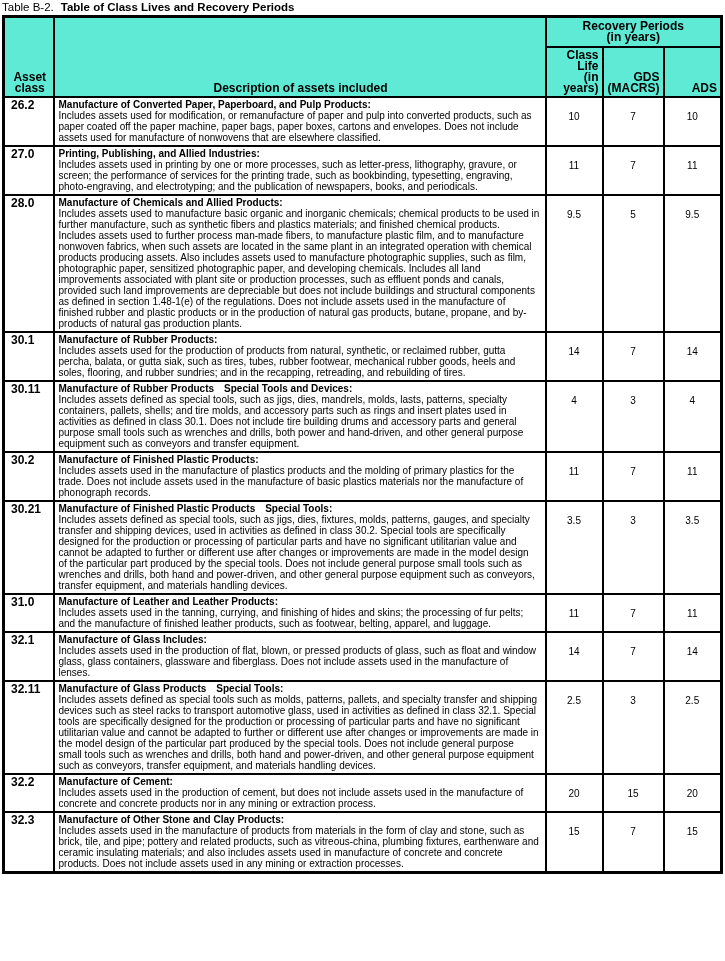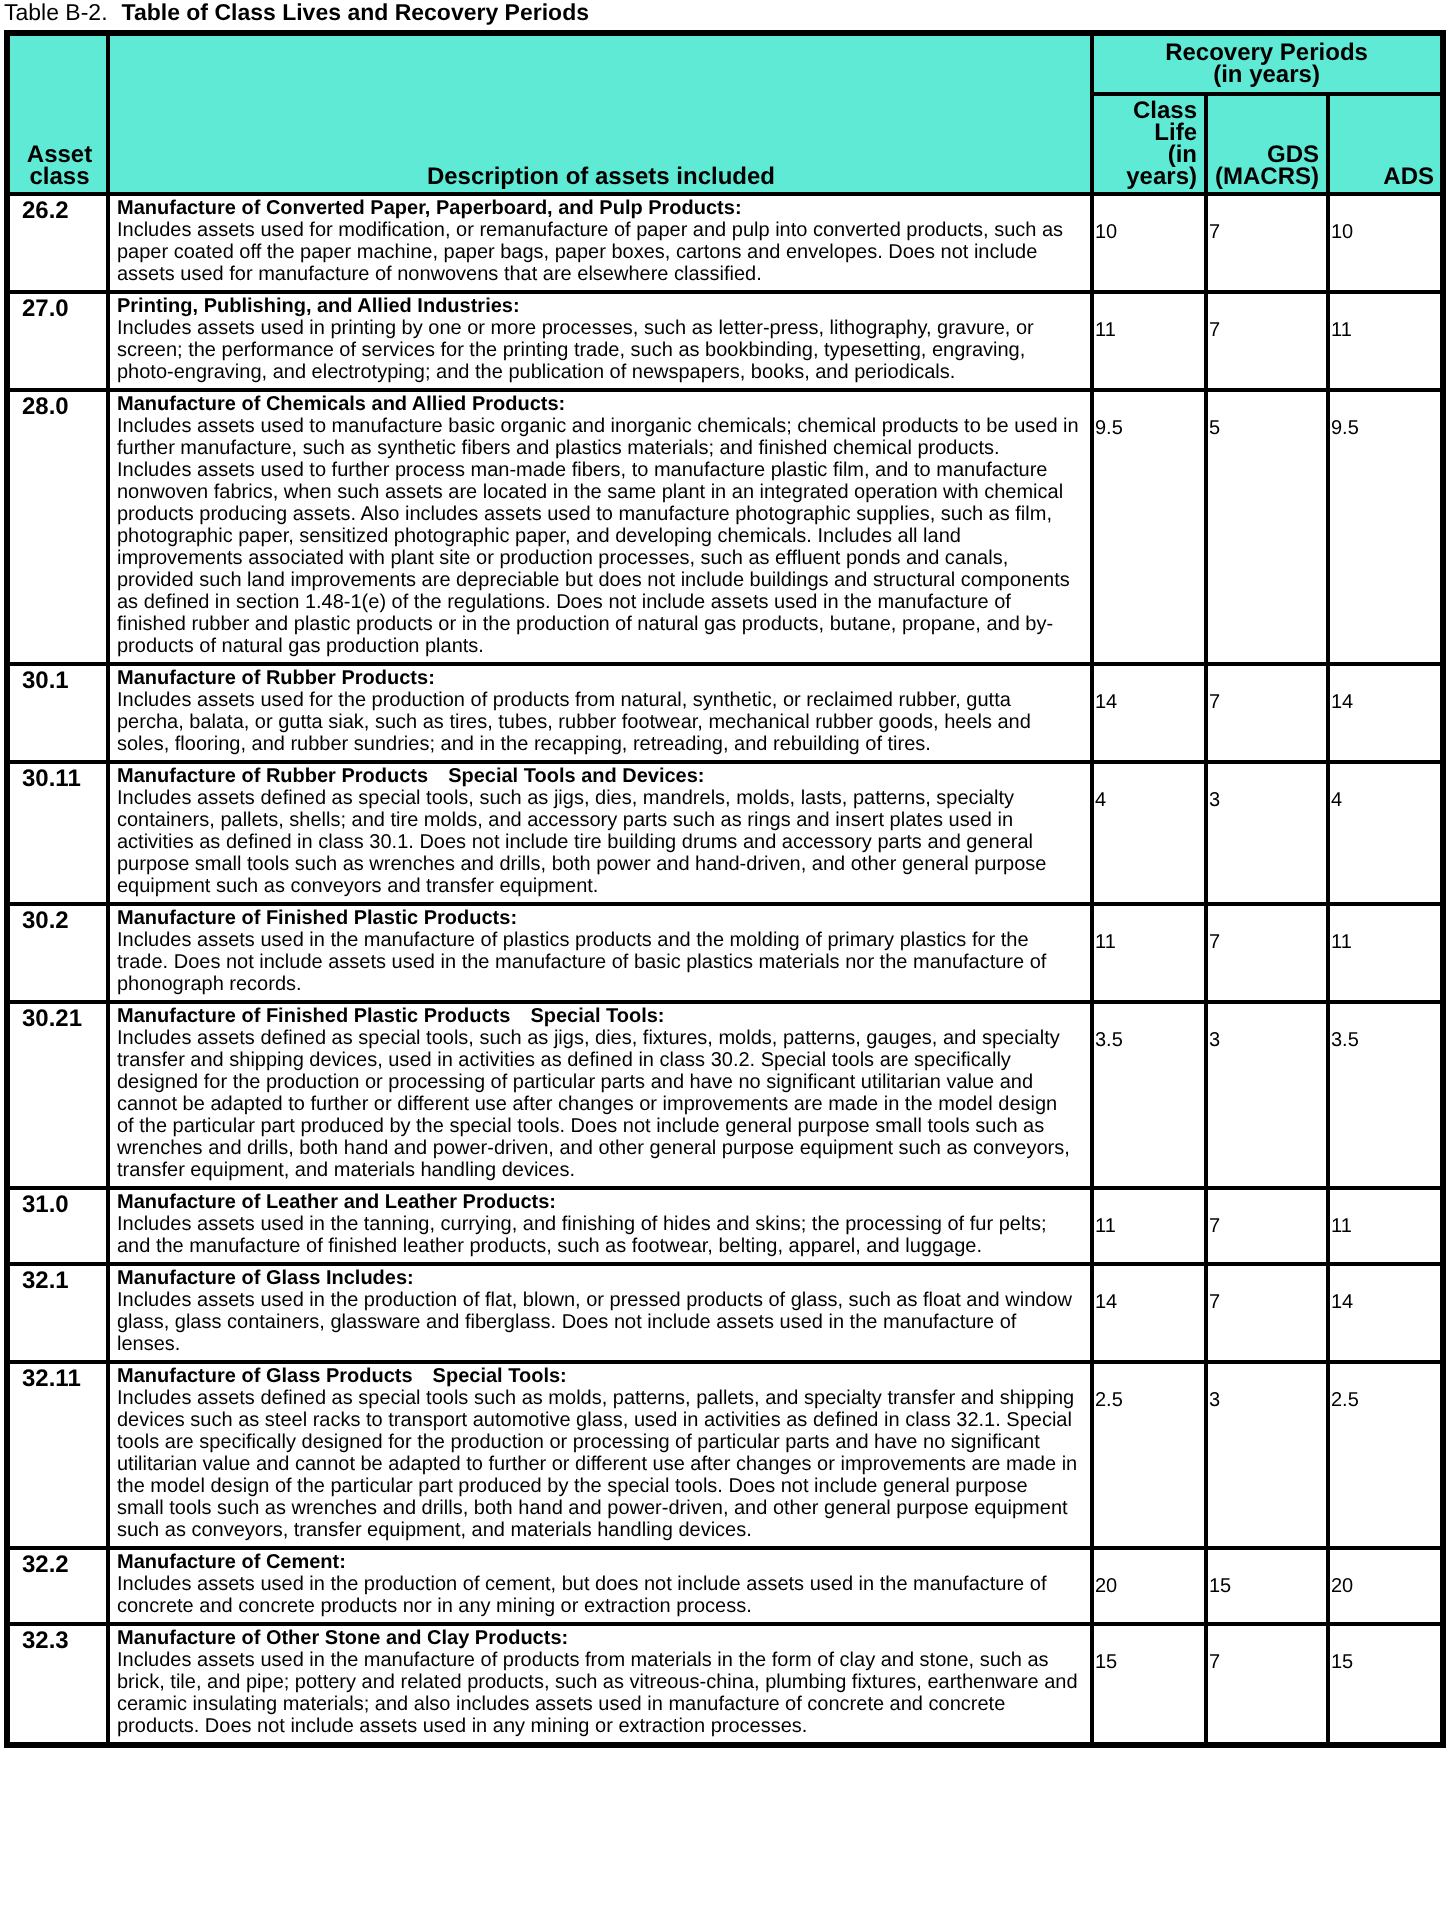--- a/index.html
+++ b/index.html
@@ -71,20 +71,21 @@
   }
   td.desc {
     vertical-align: top;
     font-size: 10px;
     line-height: 11px;
     padding: 1px 5px 2px 4px;
   }
   td.desc .row-title { font-weight: bold; display: block; }
   td.num {
     vertical-align: top;
+    text-align: center;
     font-size: 10px;
     line-height: 11px;
     padding-top: 13px;
   }
 </style>
 </head>
 <body>
 
 <div class="page">
 

